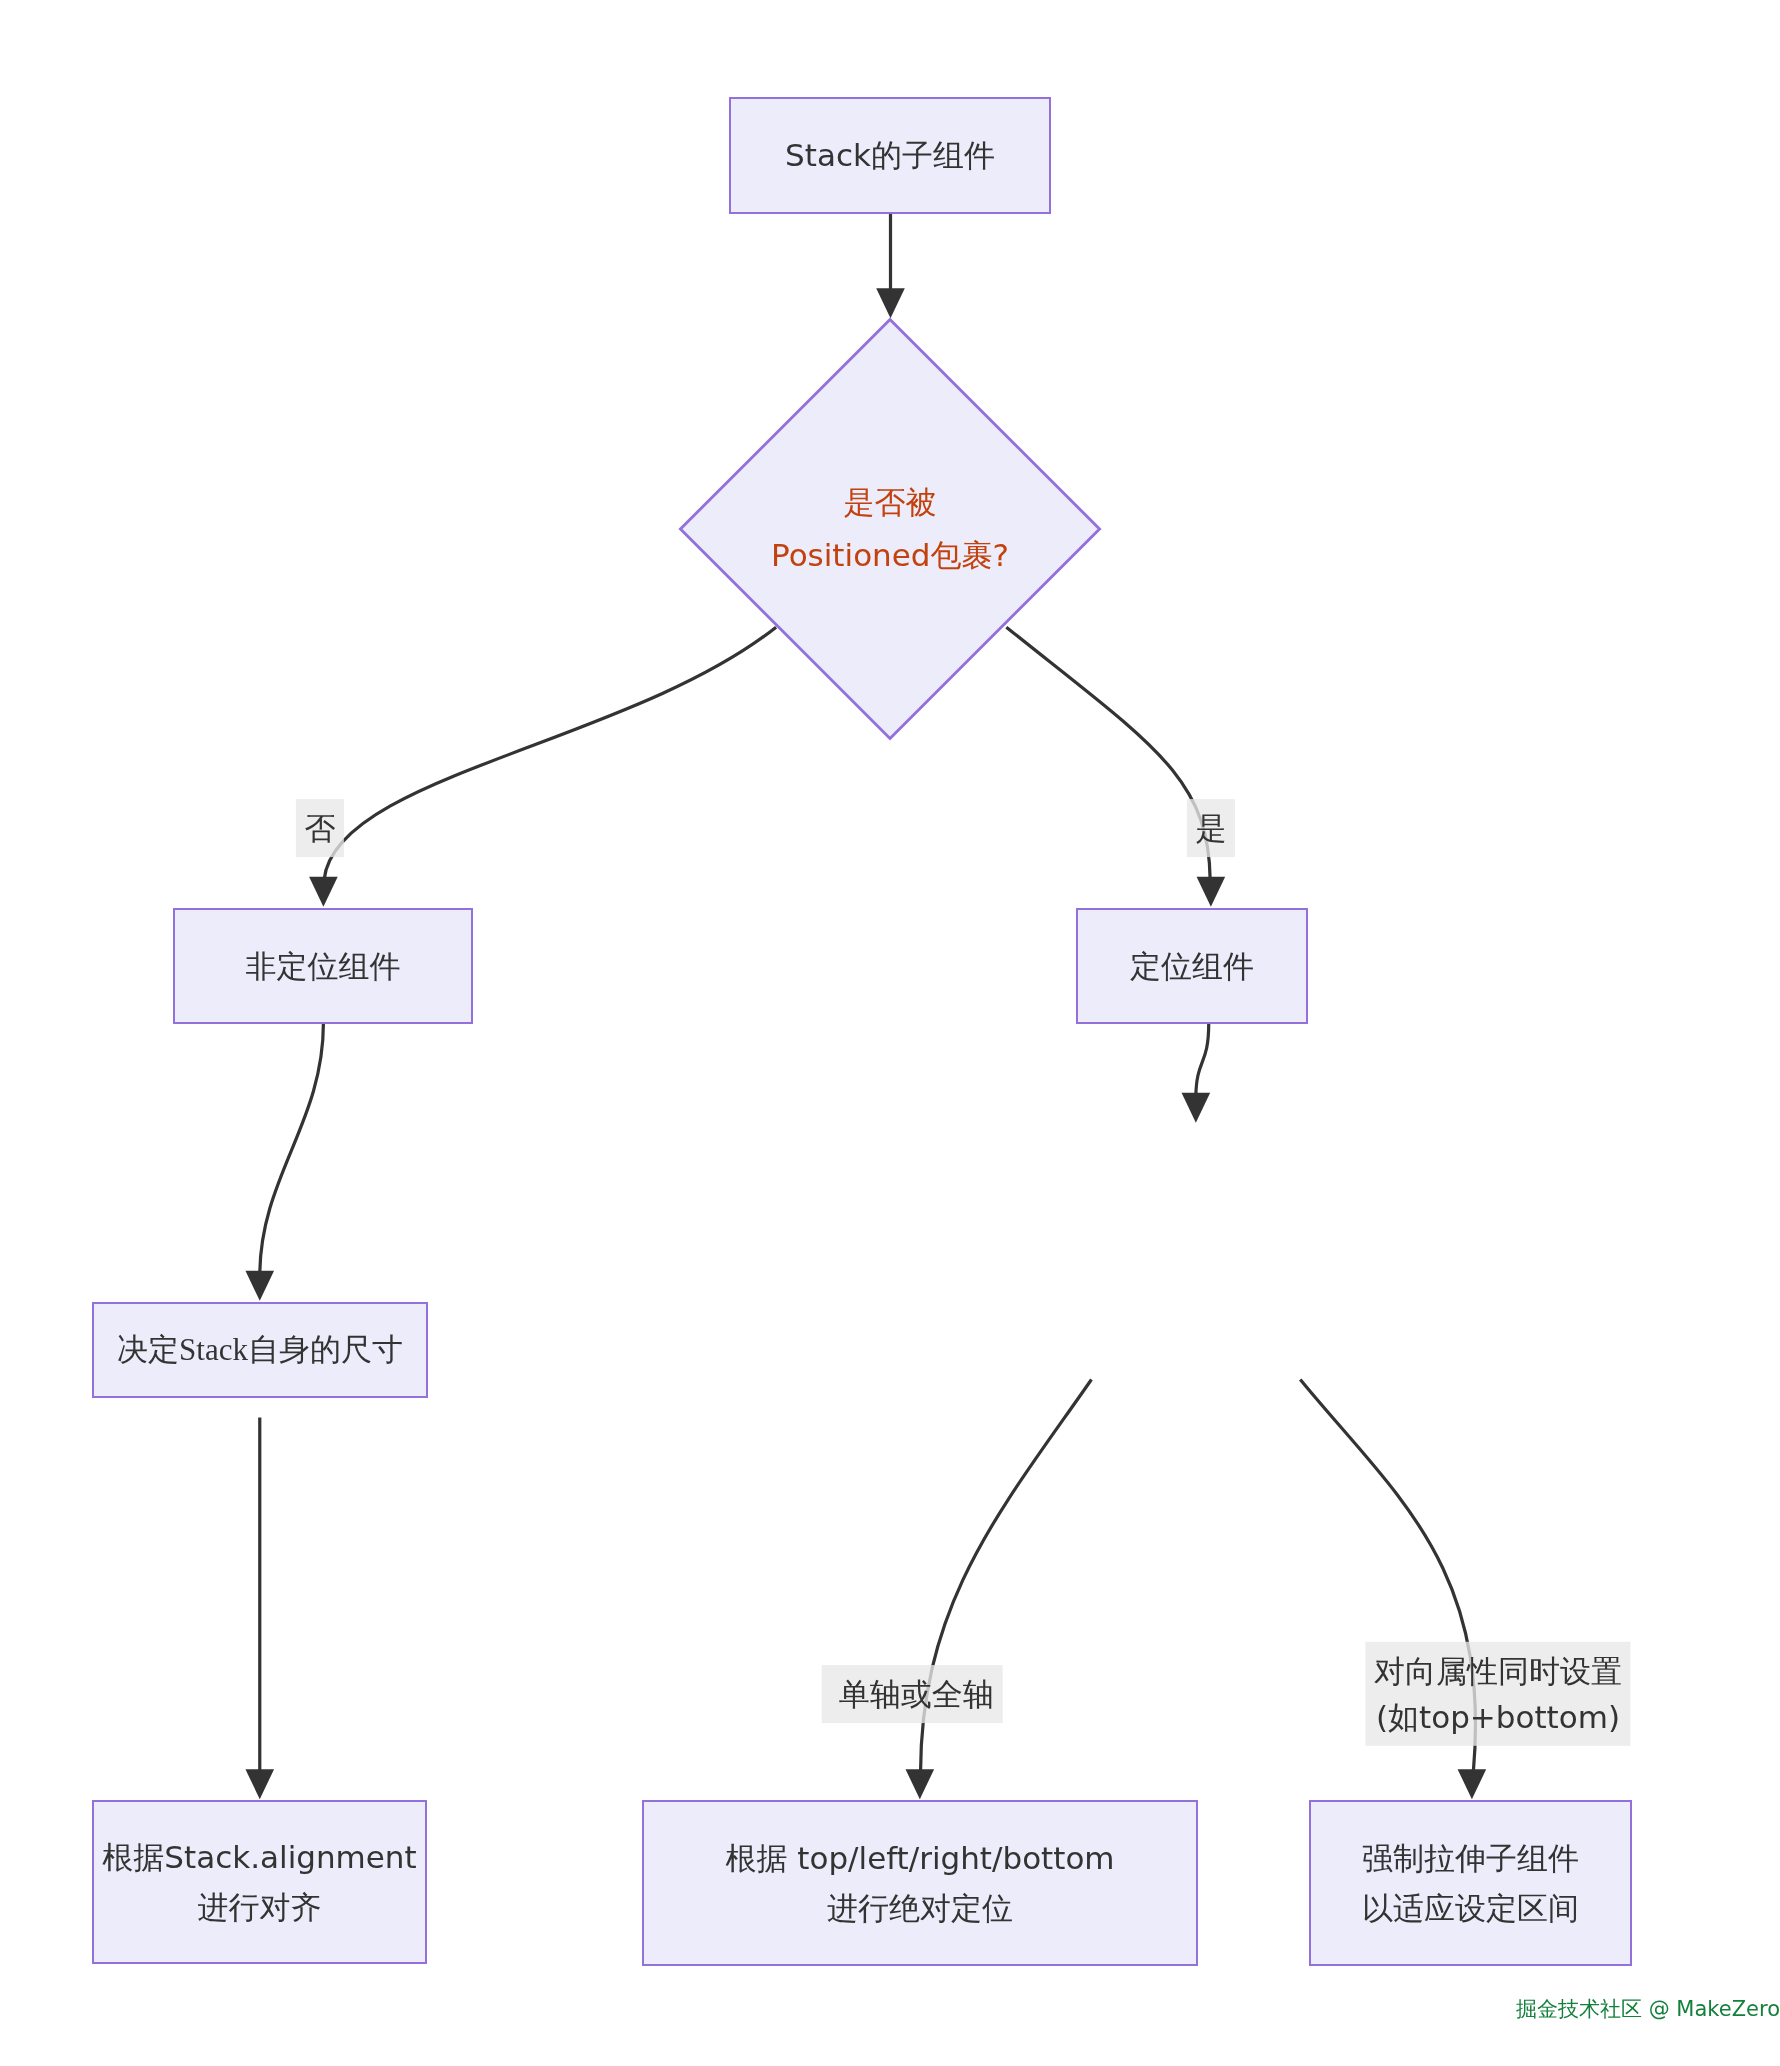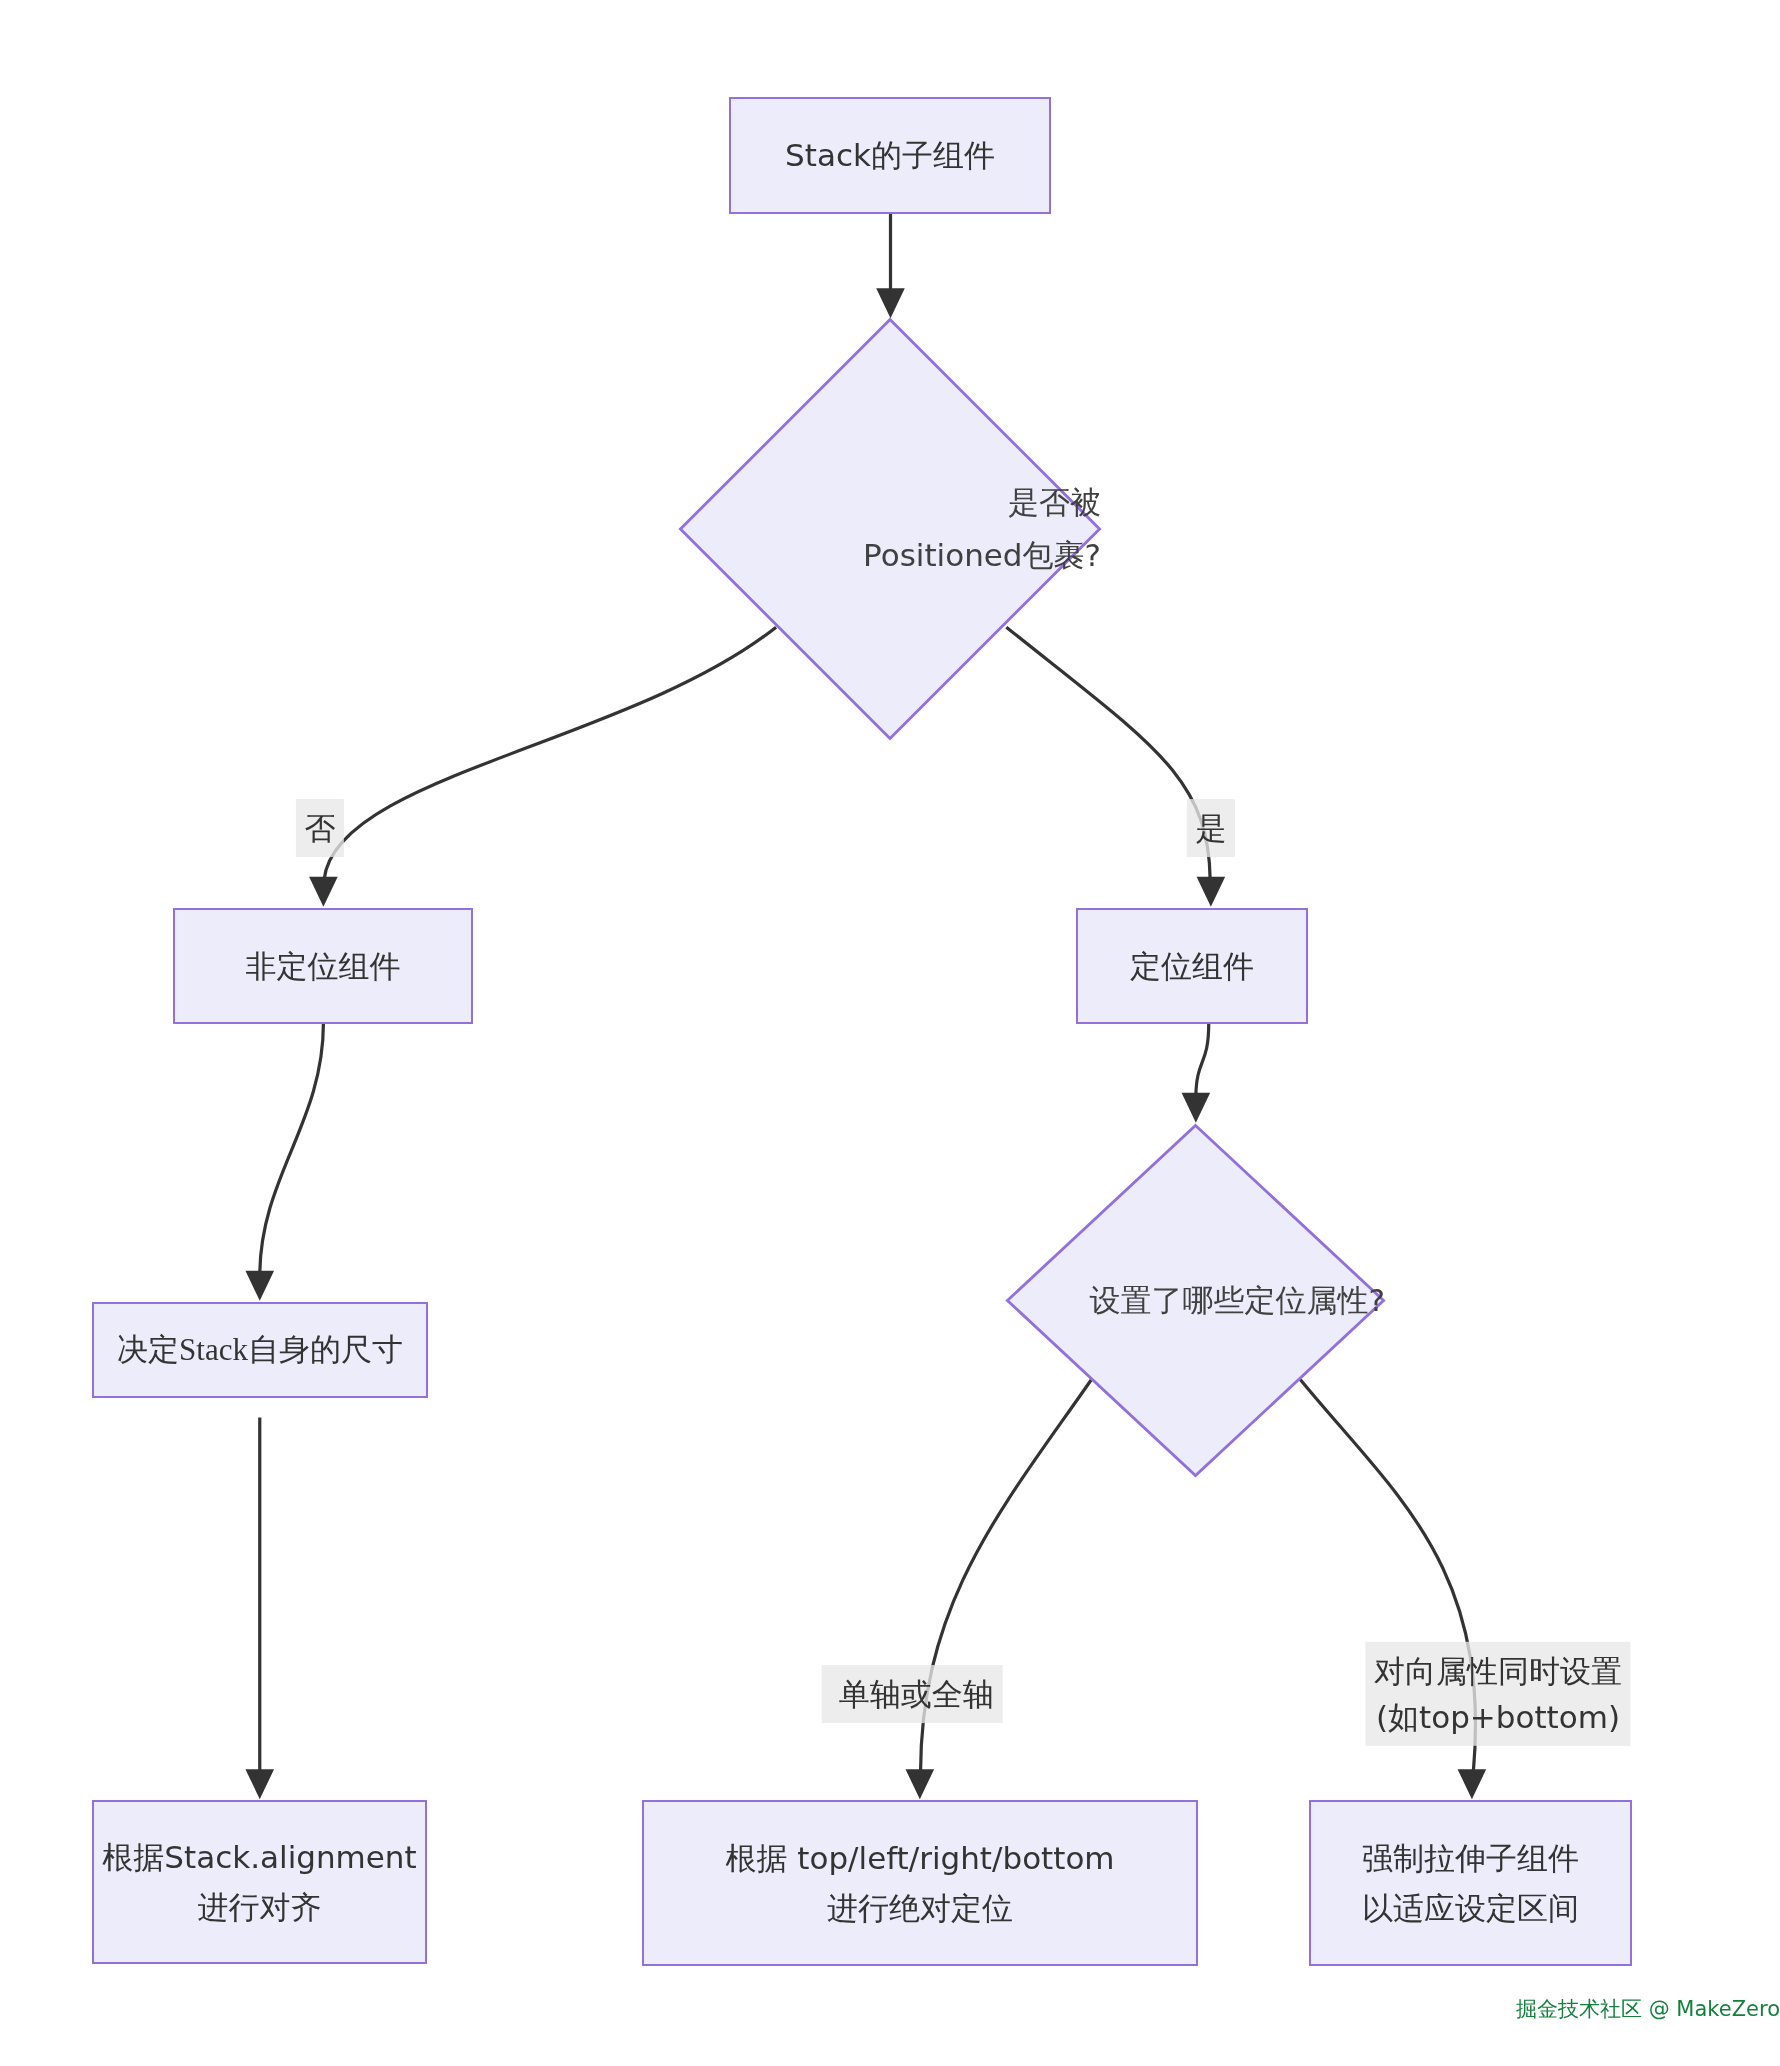--- a/index.html
+++ b/index.html
@@ -62,26 +62,26 @@
   }
   .diamond polygon{
     fill:#ececfb;
     stroke:#9370db;
     stroke-width:4px;
   }
   .diamond-label{
     position:absolute;left:0;top:0;right:0;bottom:0;
     display:flex;
     flex-direction:column;
-    align-items:flex-end;
+    align-items:center;
     justify-content:center;
     text-align:center;
     font-size:31px;
     line-height:1.7;
-    color:#404040;
+    color:#c2410c;
   }
   .line{display:block;}
   #watermark{
     position:absolute;
     left:1516px;
     top:1995px;
     width:229px;
     font-size:21px;
     color:#15803d;
     text-shadow:0.7px 0.7px 0 #ffffff, 1.4px 1.4px 0.7px #ffffff;
@@ -169,25 +169,17 @@
   <div class="diamond" style="left:679px;top:318px;width:422px;height:422px;">
     <svg viewBox="0 0 590 590" preserveAspectRatio="none">
       <polygon points="295,2 588,295 295,588 2,295"></polygon>
     </svg>
     <div class="diamond-label">
       <span class="line">是否被</span>
       <span class="line">Positioned包裹?</span>
     </div>
   </div>
 
-  <div class="diamond" style="left:1006px;top:1124px;width:379px;height:353px;">
-    <svg viewBox="0 0 530 494" preserveAspectRatio="none">
-      <polygon points="265,2 528,247 265,492 2,247"></polygon>
-    </svg>
-    <div class="diamond-label">
-      <span class="line">设置了哪些定位属性?</span>
-    </div>
-  </div>
 
   <div id="watermark">掘金技术社区 @ MakeZero</div>
 
 </div>
 
 
 </body></html>

